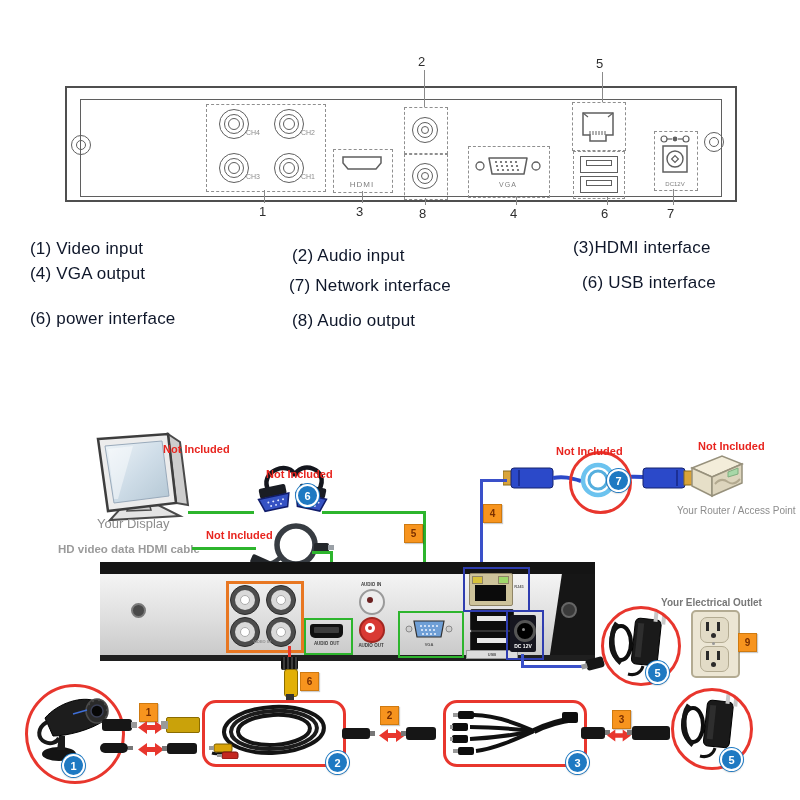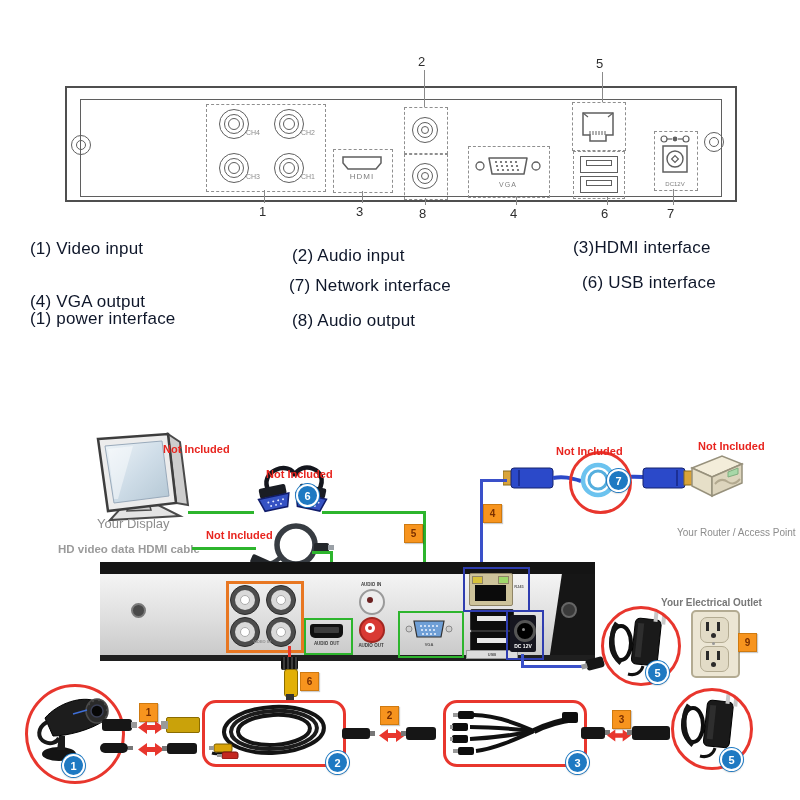--- a/index.html
+++ b/index.html
@@ -84,21 +84,21 @@
       </span>
     <span class="chlab" style="left:246px;top:129px">CH4</span>
     <span class="chlab" style="left:301px;top:129px">CH2</span>
     <span class="chlab" style="left:246px;top:173px">CH3</span>
     <span class="chlab" style="left:301px;top:173px">CH1</span>
 
     <div class="dashbox" style="left:333px;top:149px;width:58px;height:42px"></div>
     <svg style="position:absolute;left:340px;top:155px" width="44" height="16" viewBox="0 0 44 16">
       <path d="M3,2 h38 v6 l-5,6 h-28 l-5,-6 Z" fill="none" stroke="#5f5f5f" stroke-width="1.5"></path>
     </svg>
-    <span class="lagl" style="left:344px;top:172px;width:36px">HDMI</span>
+    <span class="lagl" style="left:344px;top:180px;width:36px">HDMI</span>
 
     <div class="dashbox" style="left:404px;top:107px;width:42px;height:45px"></div>
     <div class="dashbox" style="left:404px;top:154px;width:42px;height:44px"></div>
     <span class="bncc" style="left:412px;top:117px;width:24px;height:24px">
         <i>
           <i></i>
         </i>
       </span>
     <span class="bncc" style="left:412px;top:163px;width:24px;height:24px">
         <i>
@@ -179,24 +179,24 @@
     <div class="cline" style="left:607px;top:197px;height:8px"></div>
     <span class="callnum" style="left:601px;top:206px">6</span>
     <div class="cline" style="left:673px;top:189px;height:16px"></div>
     <span class="callnum" style="left:667px;top:206px">7</span>
   </div>
 
   <div>
     <span class="leg" style="left:30px;top:239px">(1) Video input</span>
     <span class="leg" style="left:292px;top:246px">(2) Audio input</span>
     <span class="leg" style="left:573px;top:238px">(3)HDMI interface</span>
-    <span class="leg" style="left:30px;top:292px">(4) VGA output</span>
+    <span class="leg" style="left:30px;top:264px">(4) VGA output</span>
     <span class="leg" style="left:289px;top:276px">(7) Network interface</span>
     <span class="leg" style="left:582px;top:273px">(6) USB interface</span>
-    <span class="leg" style="left:30px;top:309px">(1) power interface</span>
+    <span class="leg" style="left:30px;top:309px">(6) power interface</span>
     <span class="leg" style="left:292px;top:311px">(8) Audio output</span>
   </div>
 
   <svg style="position:absolute;left:88px;top:431px" width="108" height="92" viewBox="0 0 108 92">
     <defs>
         <linearGradient id="scr" x1="0" y1="0" x2="1" y2="1">
       <stop offset="0" stop-color="#eef4f8"></stop>
           <stop offset=".5" stop-color="#cfdde8"></stop>
           <stop offset="1" stop-color="#b4c7d4"></stop>
     </linearGradient>
@@ -274,21 +274,21 @@
   <span class="ni" style="left:556px;top:445px">Not Included</span>
 
   <svg style="position:absolute;left:686px;top:450px" width="60" height="52" viewBox="0 0 60 52">
     <polygon points="6,18 36,6 56,14 26,27" fill="#f3edda" stroke="#97917c" stroke-width="1.5"></polygon>
     <polygon points="6,18 26,27 26,46 6,36" fill="#e6dfc8" stroke="#97917c" stroke-width="1.5"></polygon>
     <polygon points="26,27 56,14 56,33 26,46" fill="#ddd5bd" stroke="#97917c" stroke-width="1.5"></polygon>
     <path d="M29,34 q6,-7 13,-2 q6,4 12,-3" fill="none" stroke="#b2a98f" stroke-width="2"></path>
     <polygon points="42,22 52,18 52,24 42,27" fill="#a8d8a8" stroke="#7fae7f" stroke-width="1"></polygon>
   </svg>
   <span class="ni" style="left:698px;top:440px">Not Included</span>
-  <span class="cap" style="left:677px;top:527px;font-size:10px">Your Router / Access Point</span>
+  <span class="cap" style="left:677px;top:505px;font-size:10px">Your Router / Access Point</span>
 
   <div class="gseg" style="left:188px;top:511px;width:66px;height:3px"></div>
   <div class="gseg" style="left:322px;top:511px;width:104px;height:3px"></div>
   <div class="gseg" style="left:423px;top:511px;width:3px;height:102px"></div>
   <div class="gseg" style="left:192px;top:547px;width:64px;height:3px"></div>
   <div class="gseg" style="left:312px;top:551px;width:21px;height:3px"></div>
   <div class="gseg" style="left:330px;top:551px;width:3px;height:69px"></div>
   <div class="ob" style="left:404px;top:524px">5</div>
 
   <div class="bseg" style="left:480px;top:479px;width:27px;height:3px"></div>

